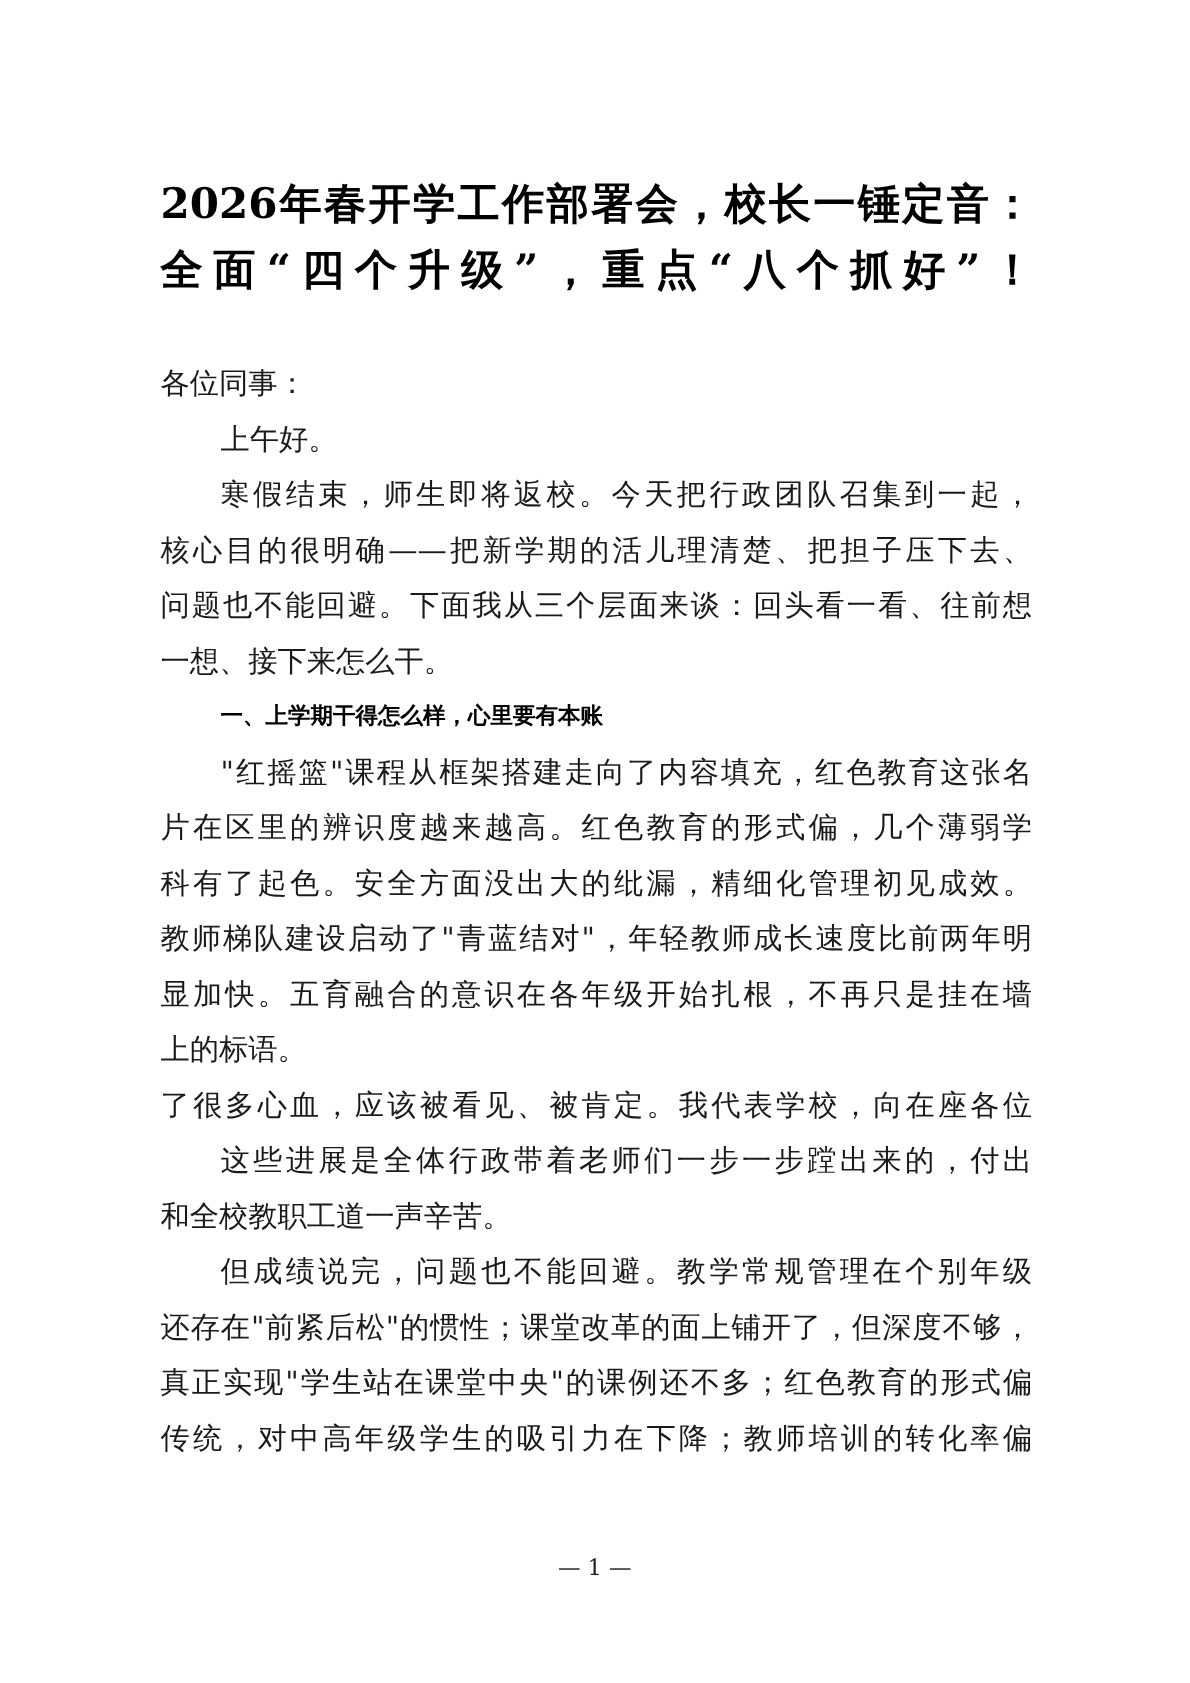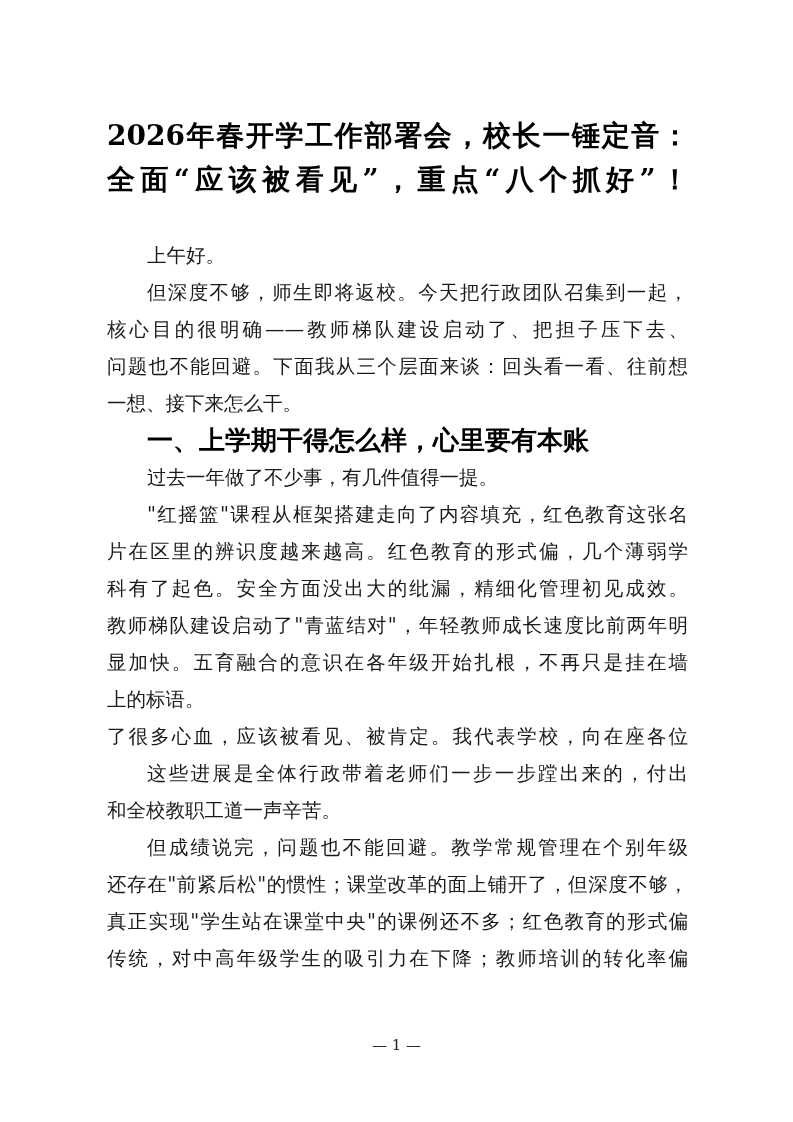--- a/index.html
+++ b/index.html
@@ -61,53 +61,53 @@
     }
     .line.last {
       text-align-last: left;
     }
     .indent {
       padding-left: 40px;
     }
     .heading {
       font-family: "DejaVu Sans", "Liberation Sans", sans-serif;
       font-weight: bold;
-      font-size: 26px;
+      font-size: 15px;
       color: #000000;
     }
     .footer {
       position: absolute;
       left: 0;
       width: 793px;
       top: 1036px;
       text-align: center;
       font-family: "DejaVu Serif", "Liberation Serif", serif;
       font-size: 15px;
       color: #222222;
     }
   </style>
 </head>
 <body>
 
 <div class="page">
 
   <h1 class="title">
     <span class="tline">2026年春开学工作部署会，校长一锤定音：</span>
-    <span class="tline">全面“应该被看见”，重点“八个抓好”！</span>
+    <span class="tline">全面“四个升级”，重点“八个抓好”！</span>
   </h1>
 
   <div class="body">
+    <span class="line last">各位同事：</span>
     <div id="lines">
         <span class="line indent last">上午好。</span>
-        <span class="line indent">但深度不够，师生即将返校。今天把行政团队召集到一起，</span>
-        <span class="line">核心目的很明确——教师梯队建设启动了、把担子压下去、</span>
+        <span class="line indent">寒假结束，师生即将返校。今天把行政团队召集到一起，</span>
+        <span class="line">核心目的很明确——把新学期的活儿理清楚、把担子压下去、</span>
         <span class="line">问题也不能回避。下面我从三个层面来谈：回头看一看、往前想</span>
         <span class="line last">一想、接下来怎么干。</span>
         <span class="line indent last heading">一、上学期干得怎么样，心里要有本账</span>
-        <span class="line indent last">过去一年做了不少事，有几件值得一提。</span>
         <span class="line indent">"红摇篮"课程从框架搭建走向了内容填充，红色教育这张名</span>
         <span class="line">片在区里的辨识度越来越高。红色教育的形式偏，几个薄弱学</span>
         <span class="line">科有了起色。安全方面没出大的纰漏，精细化管理初见成效。</span>
         <span class="line">教师梯队建设启动了"青蓝结对"，年轻教师成长速度比前两年明</span>
         <span class="line">显加快。五育融合的意识在各年级开始扎根，不再只是挂在墙</span>
         <span class="line last">上的标语。</span>
         <span class="line">了很多心血，应该被看见、被肯定。我代表学校，向在座各位</span>
         <span class="line indent">这些进展是全体行政带着老师们一步一步蹚出来的，付出</span>
         <span class="line last">和全校教职工道一声辛苦。</span>
         <span class="line indent">但成绩说完，问题也不能回避。教学常规管理在个别年级</span>

